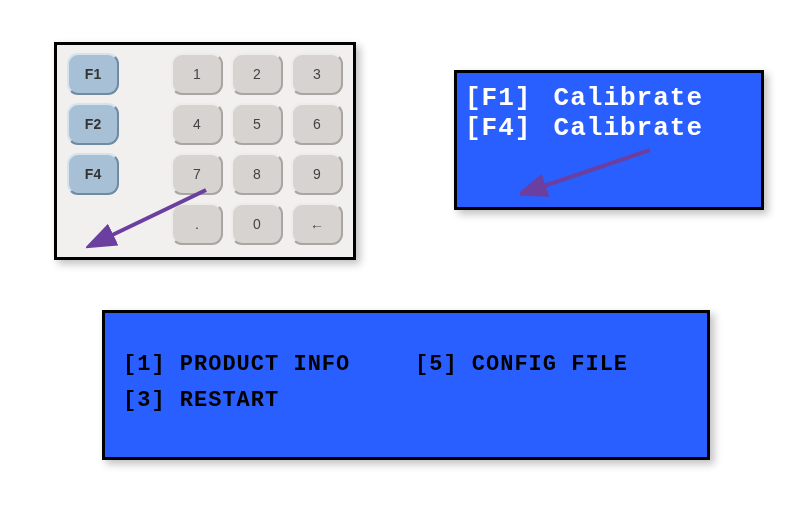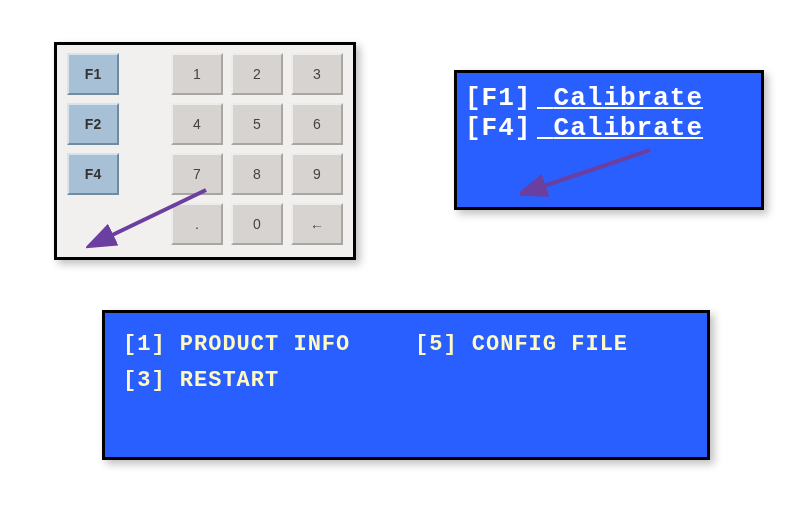--- a/index.html
+++ b/index.html
@@ -43,20 +43,21 @@
     margin-left: auto;
   }
   .key {
     display: flex;
     align-items: center;
     justify-content: center;
     font-size: 14px;
     color: #444;
     user-select: none;
     height: 42px;
+    border-radius: 11px;
   }
   .key-f {
     background: #a7c0d6;
     border-top: 2px solid #d6e3ee;
     border-left: 2px solid #d6e3ee;
     border-right: 2px solid #6f8ba3;
     border-bottom: 2px solid #6f8ba3;
     color: #333;
     font-weight: bold;
   }
@@ -77,32 +78,32 @@
     background: #2a5fff;
     color: #ffffff;
     padding: 10px 8px;
     font-family: "Courier New", monospace;
     font-weight: bold;
     font-size: 26px;
     line-height: 30px;
     letter-spacing: 1px;
     overflow: hidden;
   }
-  #lcd-menu .row { white-space: nowrap; text-decoration: underline; }
+  #lcd-menu .row { white-space: nowrap; }
   #lcd-menu .tag { display:inline-block; width:72px; }
 
   
   #adv-menu {
     left: 102px;
     top: 310px;
     width: 608px;
     height: 150px;
     background: #2a5fff;
-    color: #fef9c3;
-    padding: 14px 18px;
+    color: #000000;
+    padding: 34px 18px;
     font-family: "Courier New", monospace;
     font-weight: bold;
     font-size: 22px;
     line-height: 36px;
     letter-spacing: 1px;
   }
   #adv-menu .grid {
     display: grid;
     grid-template-columns: 1fr 1fr;
     column-gap: 18px;

